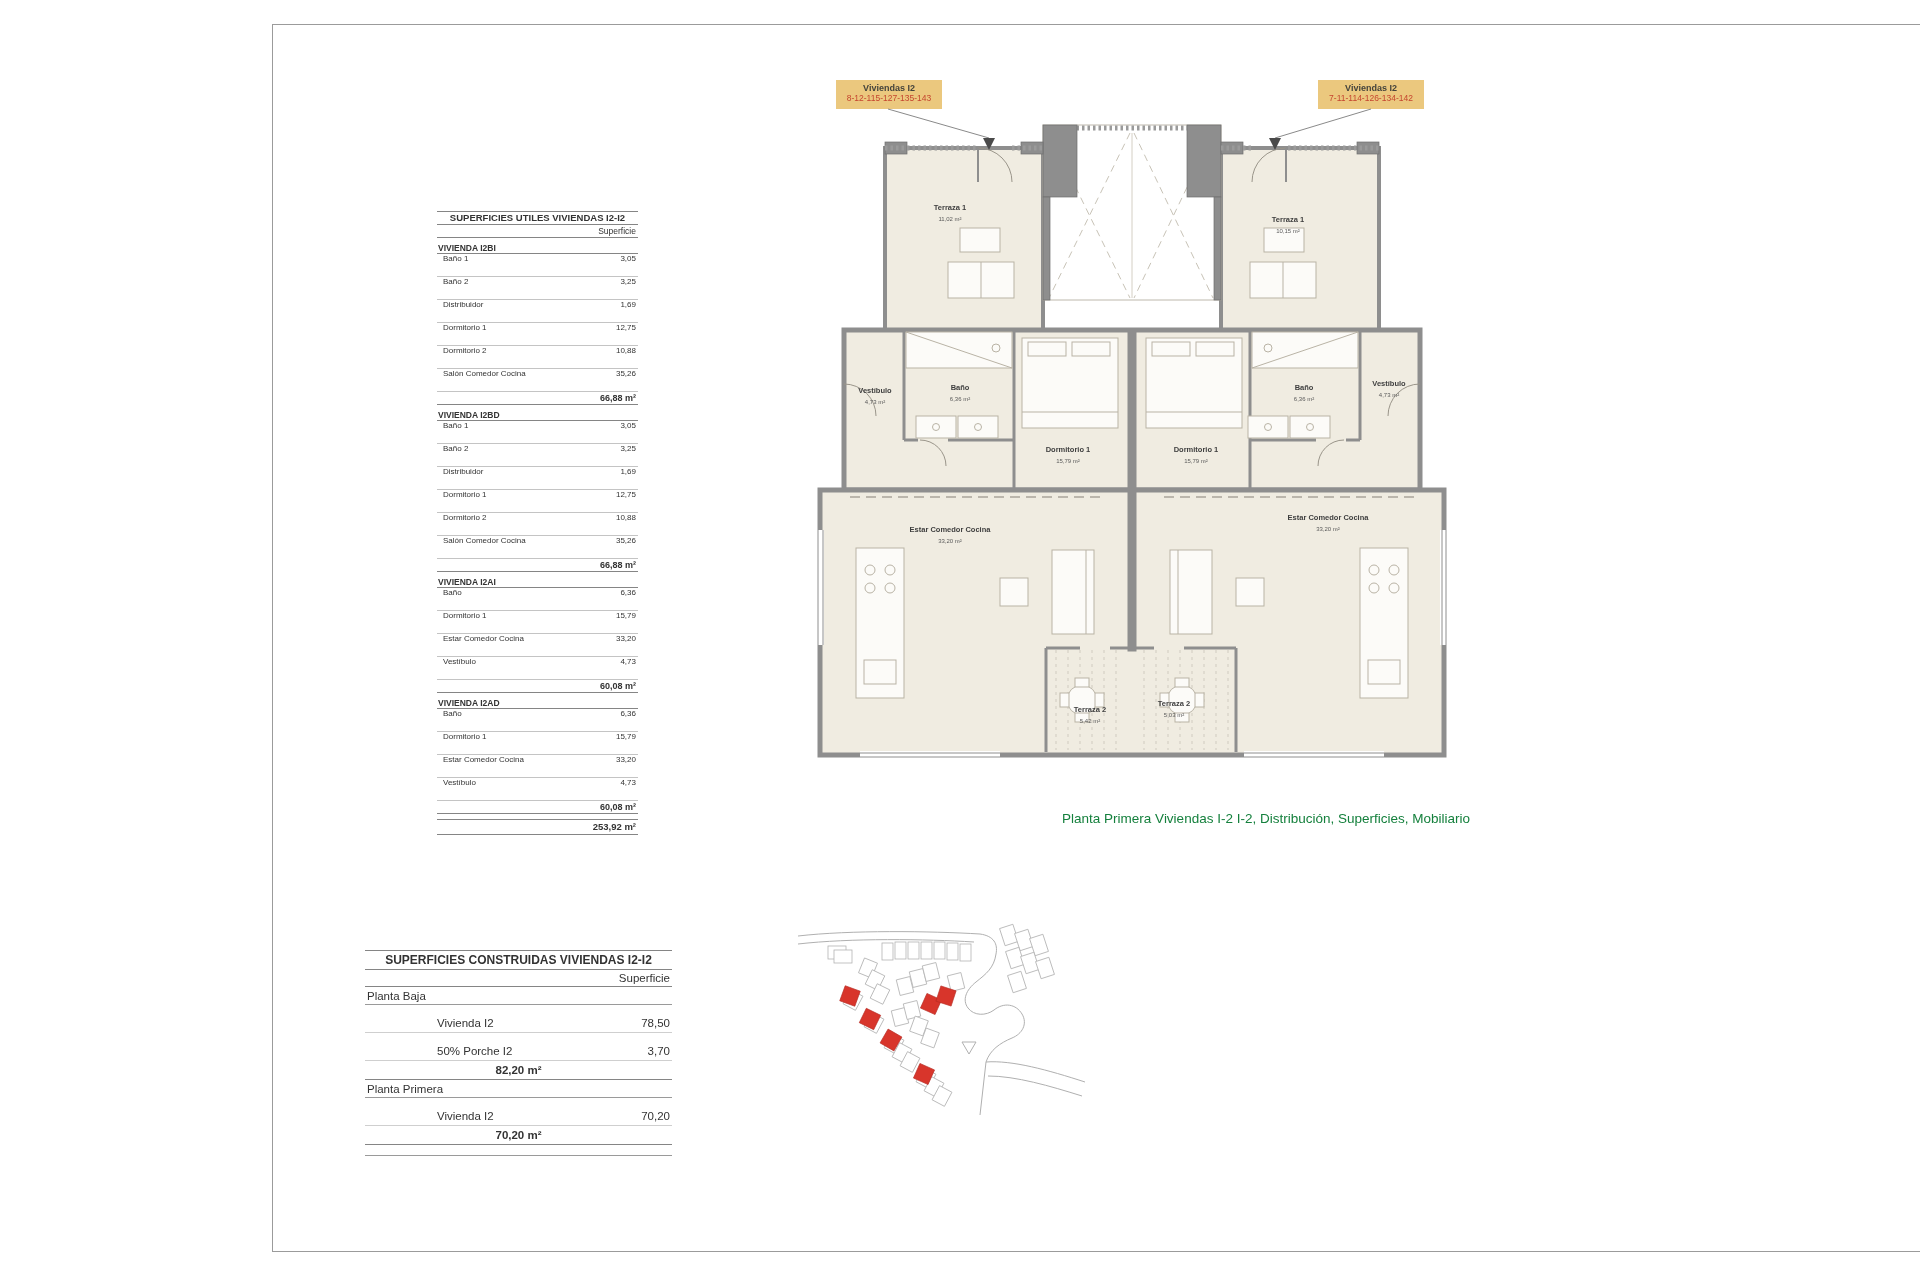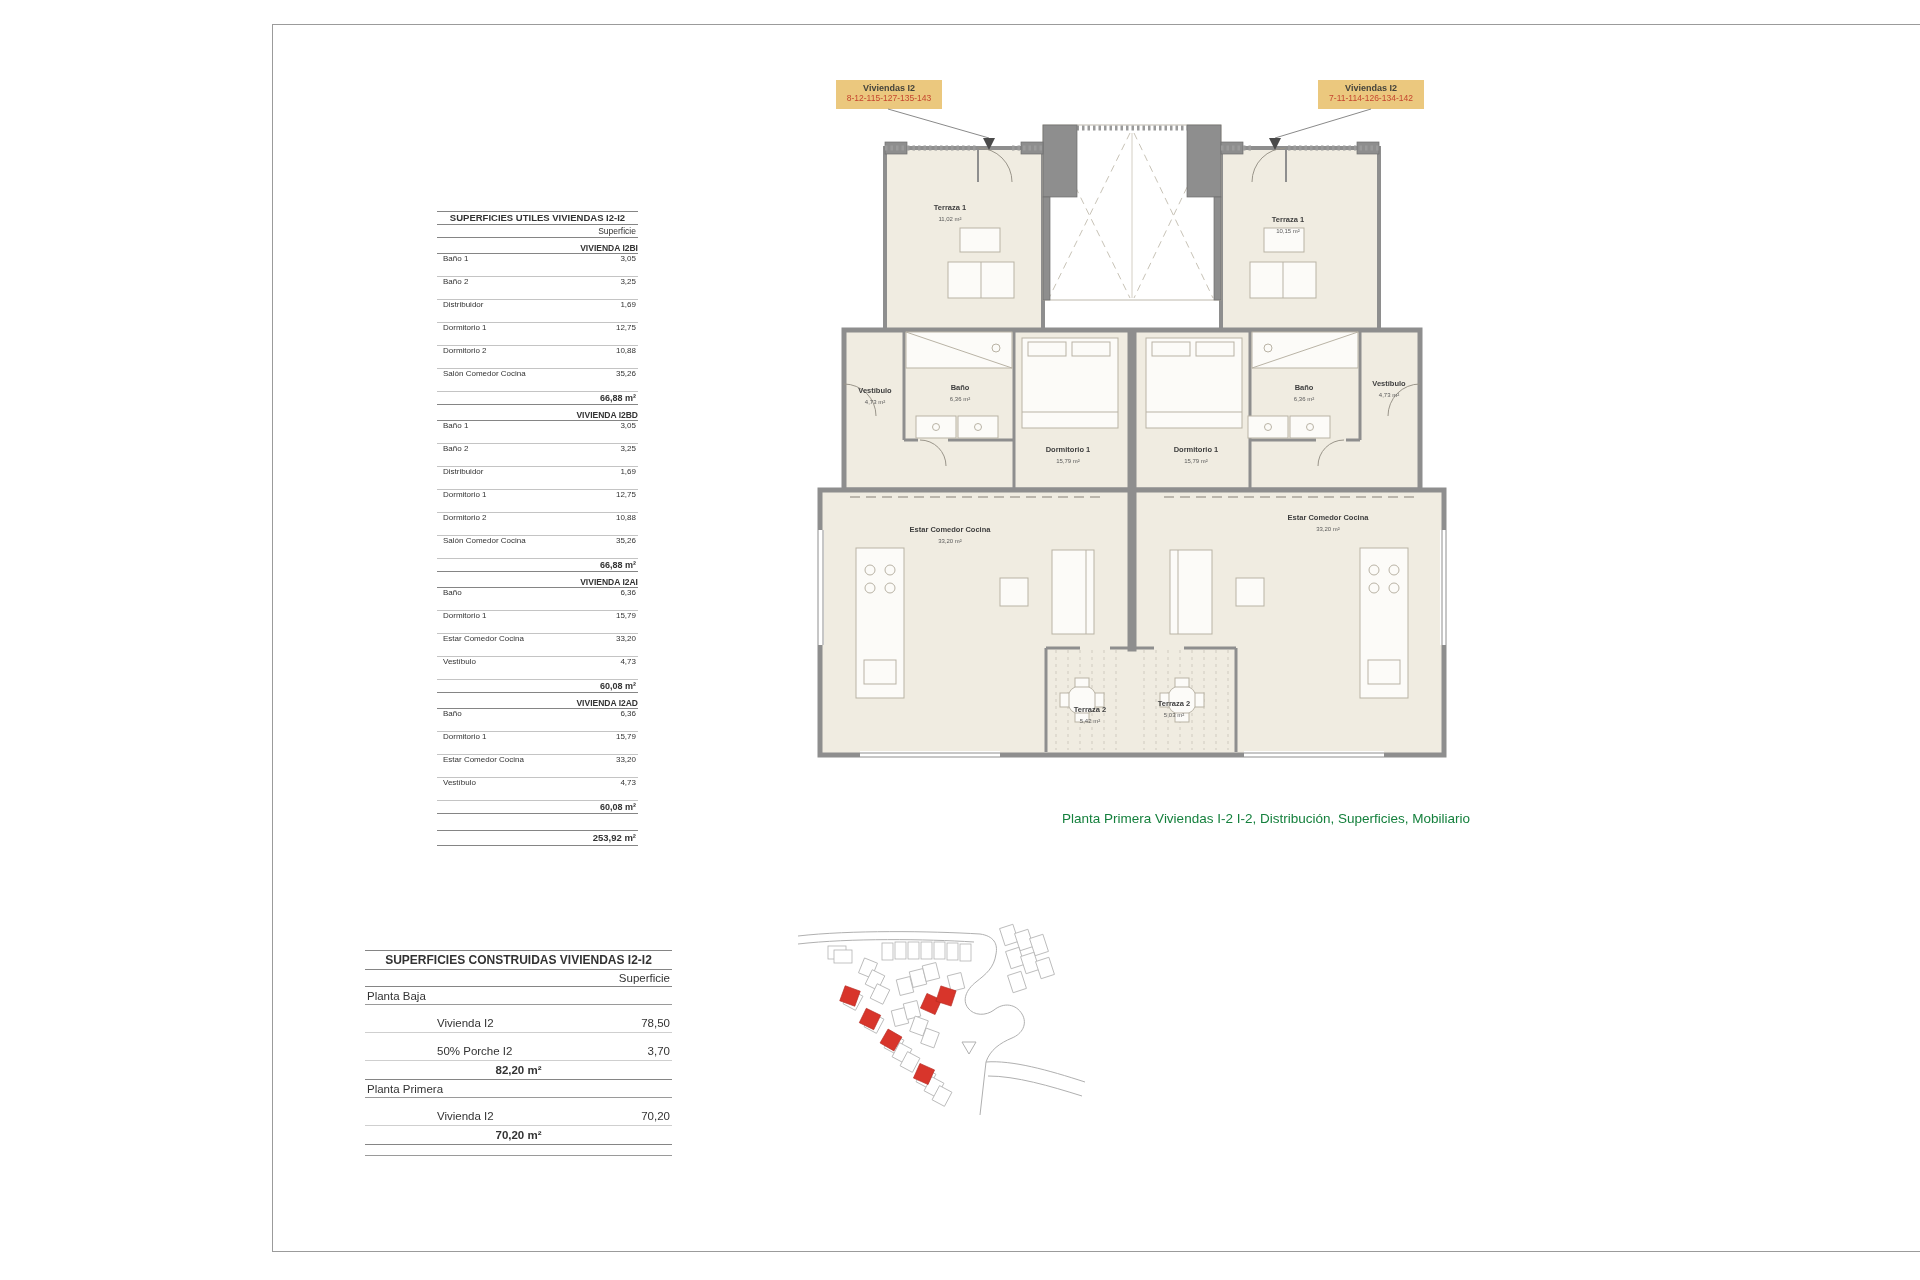--- a/index.html
+++ b/index.html
@@ -4,24 +4,24 @@
 <style>
   html,body{margin:0;padding:0;background:#ffffff;}
   body{position:relative;width:1920px;height:1280px;overflow:hidden;
        font-family:"Liberation Sans", sans-serif;color:#3d3d3d;}
   .frame-line{position:absolute;background:#9b9b9b;}
 
   
   .t1{position:absolute;left:437px;top:211px;width:201px;font-size:8px;line-height:10px;color:#333;}
   .t1 .title{font-weight:bold;font-size:9.5px;text-align:center;border-top:1px solid #858585;border-bottom:1px solid #858585;padding:1px 0;}
   .t1 .colhead{text-align:right;border-bottom:1px solid #858585;padding:1px 2px 1px 0;font-size:8.5px;}
-  .t1 .sec{font-weight:bold;font-size:8.5px;border-bottom:1px solid #858585;padding:1px 0 0 1px;margin-top:4px;text-align:right;}
+  .t1 .sec{font-weight:bold;font-size:8.5px;border-bottom:1px solid #858585;padding:1px 0 0 1px;margin-top:4px;}
   .t1 .row{display:flex;justify-content:space-between;border-bottom:1px solid #c4c4c4;padding:0 2px 12px 6px;}
   .t1 .sub{font-weight:bold;font-size:9px;text-align:right;border-bottom:1px solid #858585;padding:1px 2px;}
-  .t1 .grand{font-weight:bold;font-size:9.5px;text-align:right;border-top:1px solid #858585;border-bottom:1px solid #858585;padding:2px 2px;margin-top:16px;}
+  .t1 .grand{font-weight:bold;font-size:9.5px;text-align:right;border-top:1px solid #858585;border-bottom:1px solid #858585;padding:2px 2px;margin-top:5px;}
 
   
   .t2{position:absolute;left:365px;top:934px;width:307px;font-size:11.5px;color:#333;}
   .t2 .title{font-weight:bold;font-size:12px;text-align:center;border-top:1px solid #858585;border-bottom:1px solid #858585;padding:2px 0;margin-top:16px;}
   .t2 .colhead{text-align:right;border-bottom:1px solid #858585;padding:2px 2px 2px 0;}
   .t2 .sec{border-bottom:1px solid #9a9a9a;padding:3px 0 2px 2px;}
   .t2 .row{display:flex;justify-content:space-between;border-bottom:1px solid #cfcfcf;padding:12px 2px 3px 72px;}
   .t2 .sub{font-weight:bold;text-align:center;border-bottom:1px solid #858585;padding:3px 2px;}
   .t2 .tail{height:10px;border-bottom:1px solid #9a9a9a;}
 

